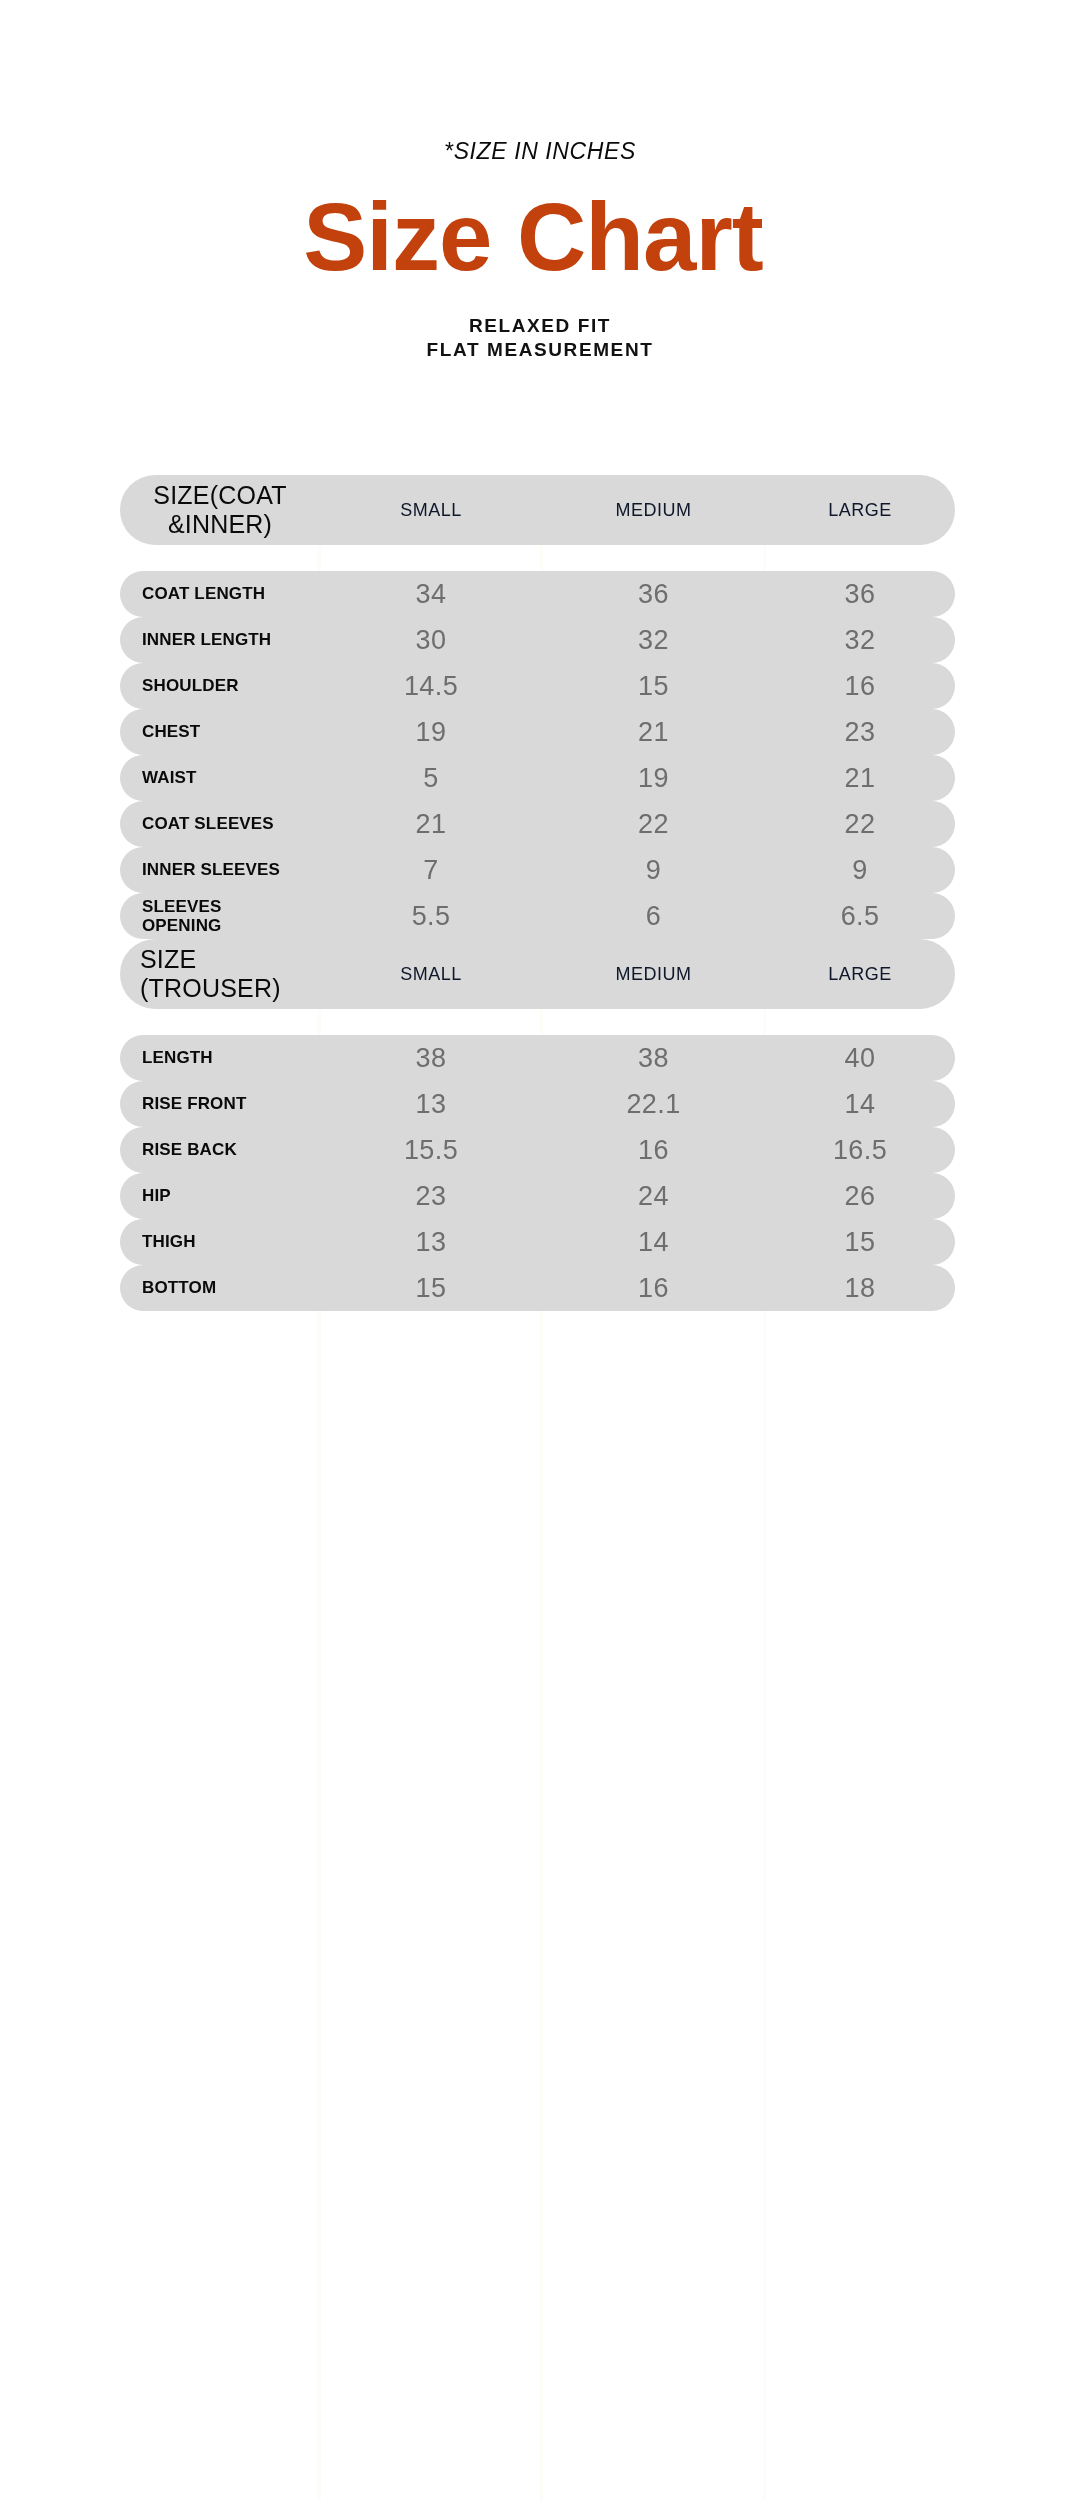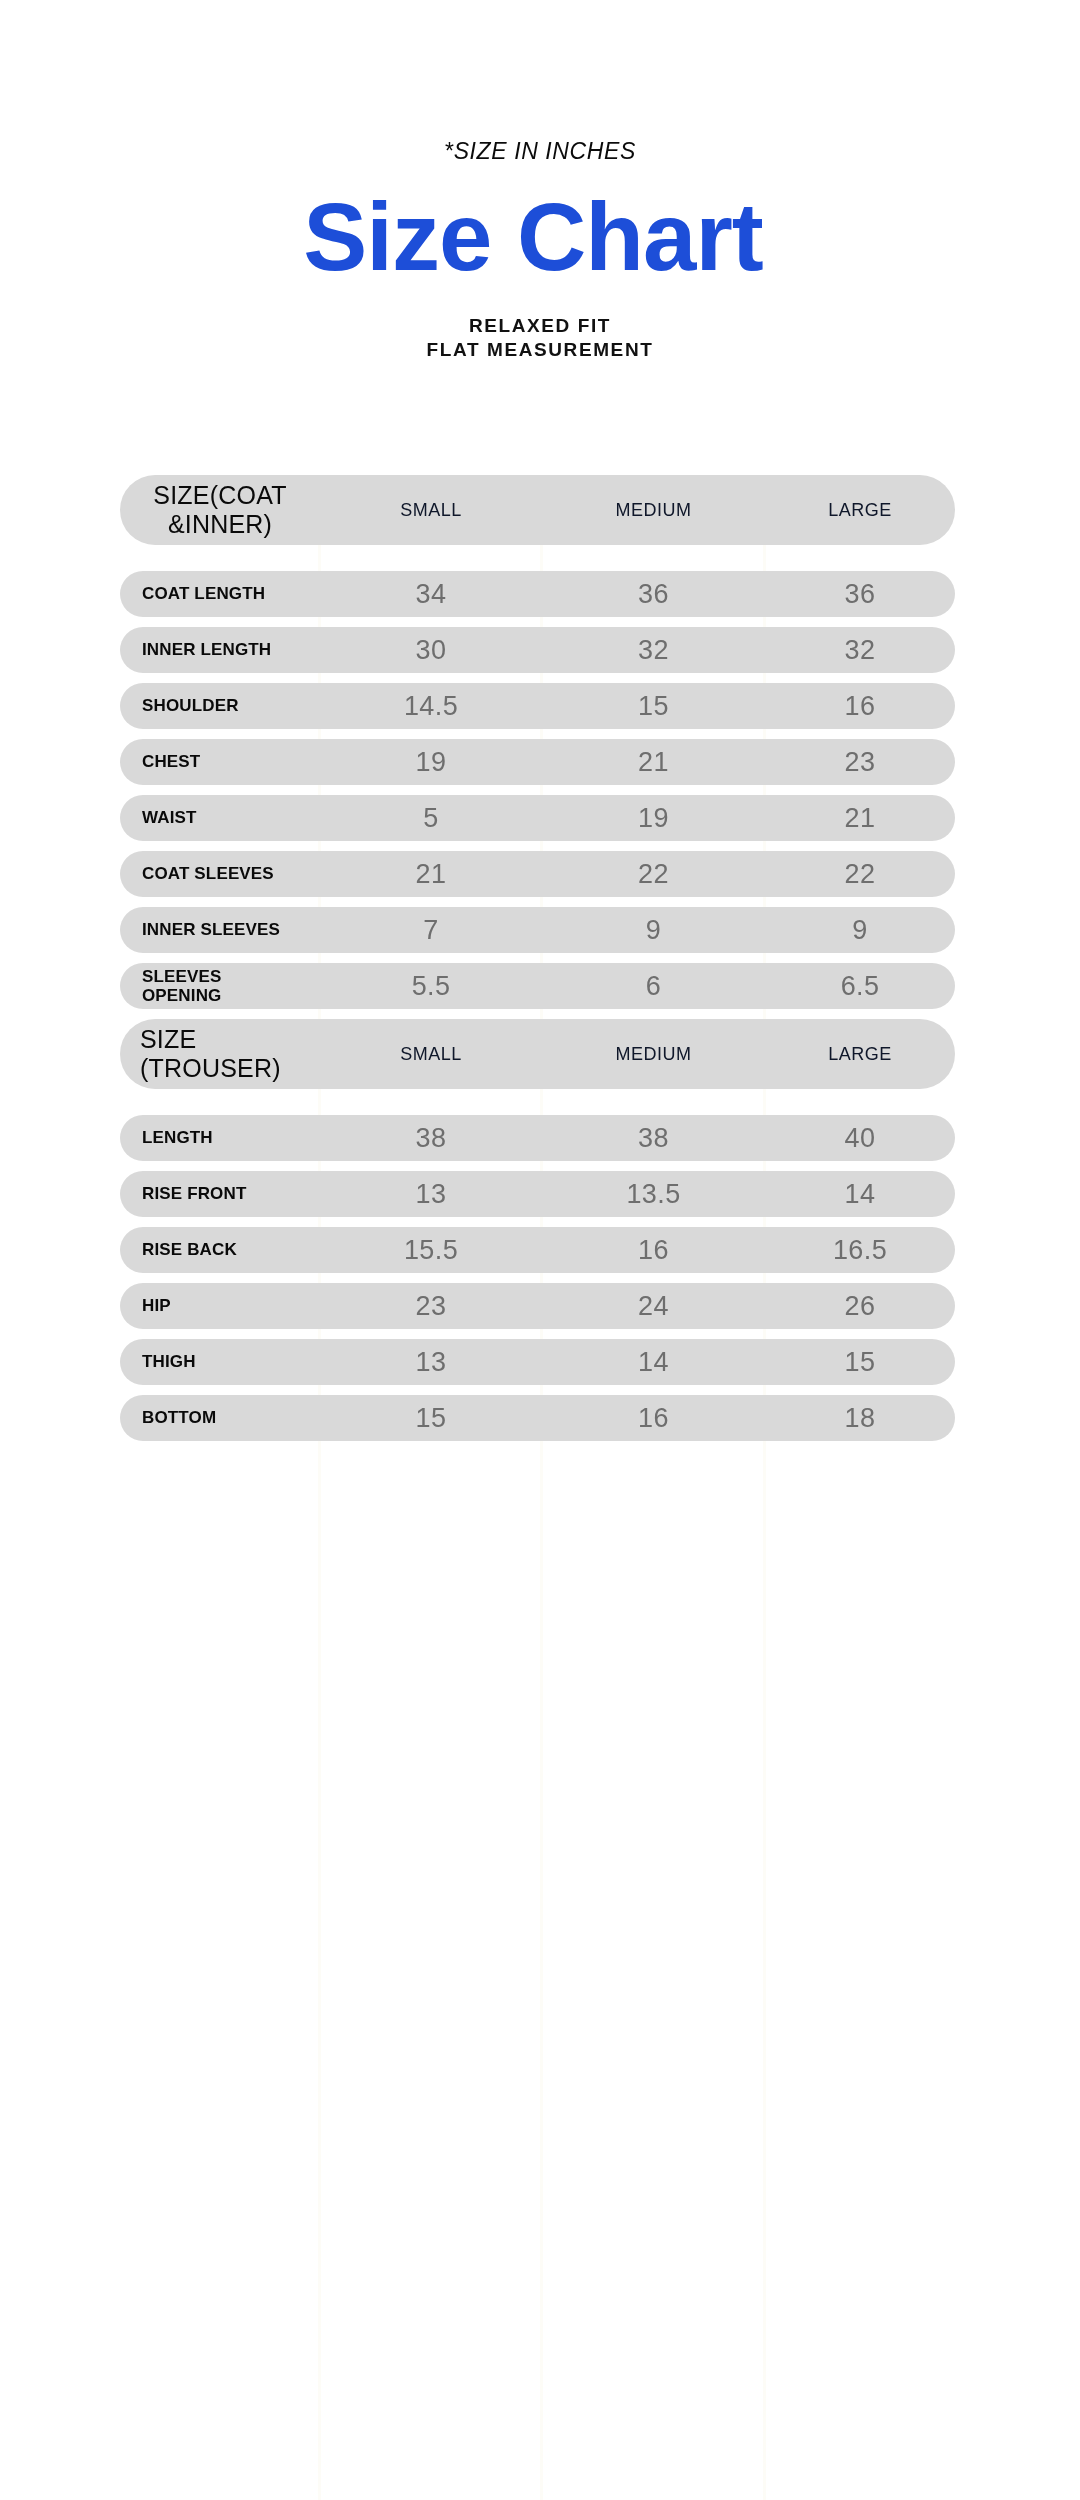--- a/index.html
+++ b/index.html
@@ -50,21 +50,21 @@
     font-weight: 400;
     letter-spacing: 0.6px;
     color: #0b0b0b;
     margin: 0;
     line-height: 1;
   }
   .main-title {
     font-size: 96px;
     font-weight: 700;
     letter-spacing: -1px;
-    color: #1d4ed8;
+    color: #c2410c;
     margin: 24px 14px 0 0;
     line-height: 1.05;
   }
   .sub-line {
     font-size: 19px;
     font-weight: 700;
     letter-spacing: 1.6px;
     color: #111111;
     margin: 0;
     line-height: 1.28;
@@ -77,21 +77,20 @@
     left: 120px;
     top: 475px;
     width: 835px;
     z-index: 5;
   }
 
   .row {
     display: flex;
     width: 835px;
     height: 46px;
-    margin-bottom: 10px;
     border-radius: 23px;
     overflow: hidden;
     background: #d9d9d9;
   }
   .row.group-head {
     height: 70px;
     border-radius: 35px;
     margin-bottom: 26px;
   }
 
@@ -342,21 +341,21 @@
     </div>
 
     <div class="row">
       <div class="cell label">
           <span class="label-text">RISE FRONT</span>
         </div>
       <div class="cell v1">
           <span class="value-text">13</span>
         </div>
       <div class="cell v2">
-          <span class="value-text">13.5</span>
+          <span class="value-text">22.1</span>
         </div>
       <div class="cell v3">
           <span class="value-text">14</span>
         </div>
     </div>
 
     <div class="row">
       <div class="cell label">
           <span class="label-text">RISE BACK</span>
         </div>

